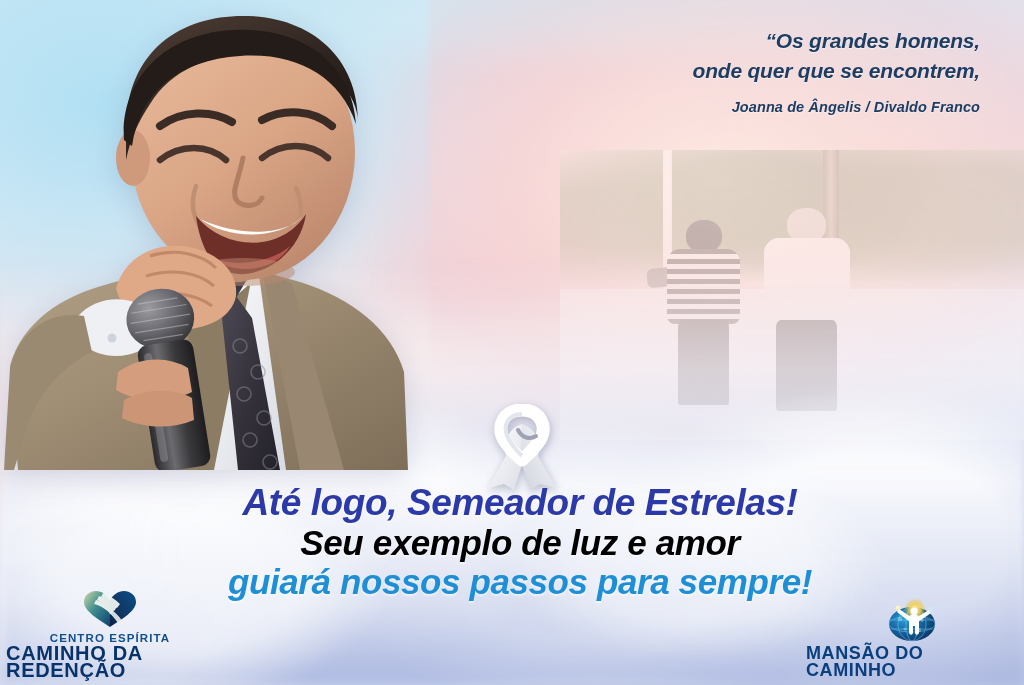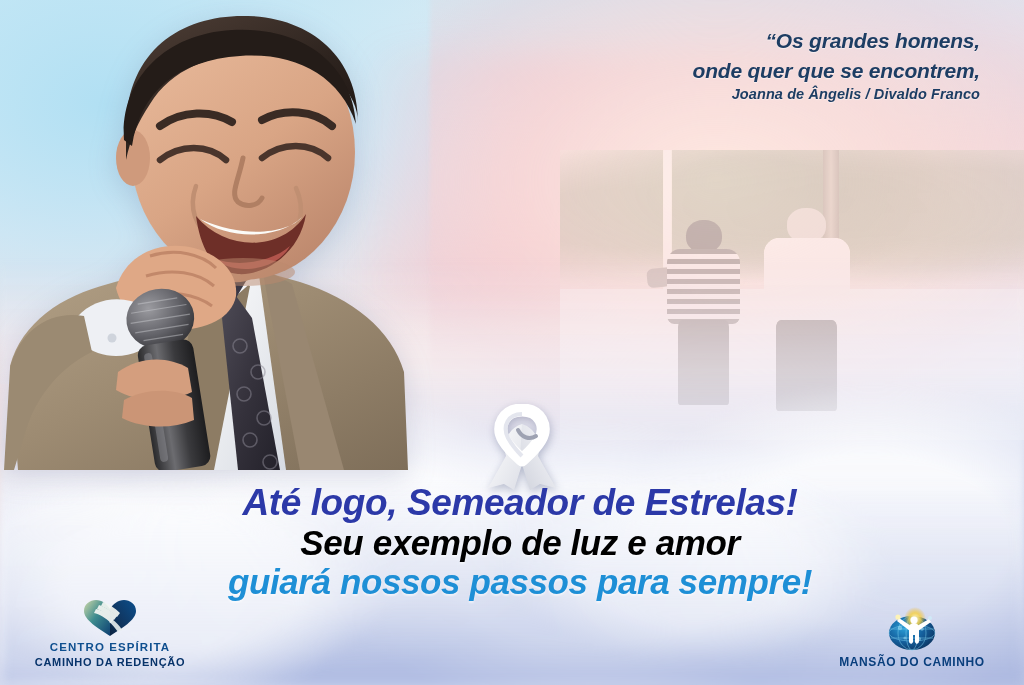--- a/index.html
+++ b/index.html
@@ -178,20 +178,21 @@
     line-height:30px;
     font-style:italic;
     font-weight:bold;
     color:#1d3d63;
     letter-spacing:-.2px;
     text-shadow:0 1px 1px rgba(255,255,255,.55);
     white-space:nowrap;
     text-align:right;
   }
   .quote-attr {
+    margin-top:13px;
     font-size:14.5px;
     font-style:italic;
     font-weight:bold;
     color:#1d3d63;
     letter-spacing:.1px;
     text-shadow:0 1px 1px rgba(255,255,255,.5);
   }
 
   
   .ribbon {
@@ -214,38 +215,38 @@
     text-shadow:0 2px 2px rgba(255,255,255,.55);
     white-space:nowrap;
     padding-left:16px;
   }
   .hl1 { font-size:37px; color:#2c39a8; }
   .hl2 { font-size:35px; color:#000000; margin-top:4px; }
   .hl3 { font-size:35px; color:#1e8fd6; margin-top:4px; }
 
   
   .logo {
-    position:absolute; bottom:14px;
+    position:absolute; bottom:6px;
     display:flex; flex-direction:column; align-items:center;
   }
   .logo-left  { left:6px;  width:208px; }
   .logo-right { right:6px; width:212px; }
   .logo-mark { width:56px; height:38px; margin-bottom:3px; }
   .logo-mark.big { width:52px; height:46px; margin-bottom:1px; }
   .logo-mark svg { width:100%; height:100%; display:block; }
   .logo-t1 {
     font-size:11.5px; font-weight:bold; color:#0f4f8f;
     letter-spacing:1.1px; line-height:14px;
   }
   .logo-t2 {
-    font-size:11px; font-weight:bold; color:#07336a;
+    font-size:20px; font-weight:bold; color:#07336a;
     letter-spacing:.7px; line-height:17px;
   }
   .logo-right .logo-t2 {
-    font-size:12px; color:#0a3f7d; letter-spacing:.6px;
+    font-size:18px; color:#0a3f7d; letter-spacing:.6px;
   }
 </style>
 </head>
 <body>
 
 <div class="poster">
 
   <div class="bg-sky"></div>
   <div class="bg-leftblue"></div>
   <div class="bg-pinkband"></div>

